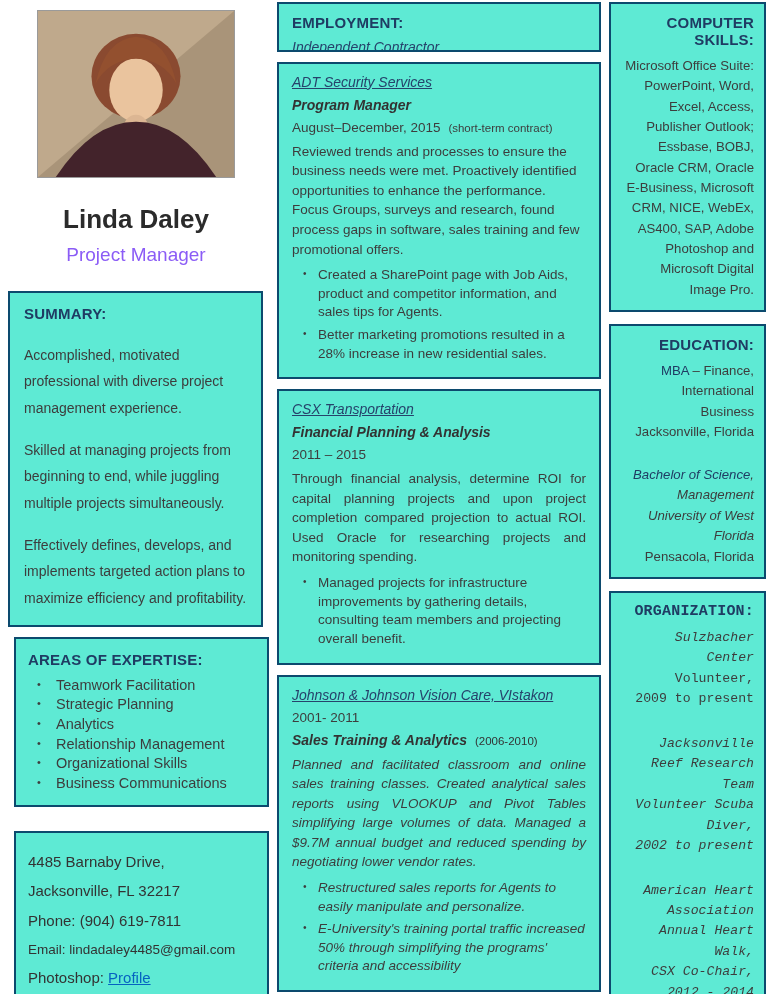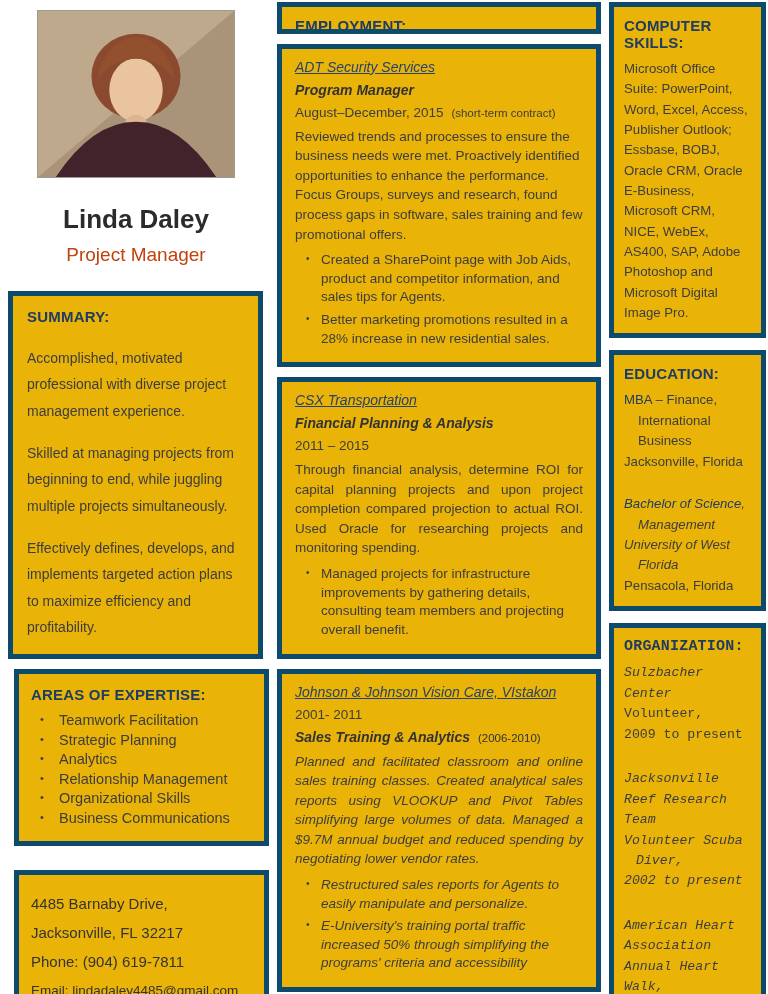--- a/index.html
+++ b/index.html
@@ -1,29 +1,29 @@
 <!DOCTYPE html>
 <html><head>
 <meta charset="utf-8">
 <style>
   * { margin:0; padding:0; box-sizing:border-box; }
   html,body { background:#ffffff; }
   .page {
     position:relative; width:768px; height:994px; overflow:hidden;
     background:#ffffff; font-family:"Liberation Sans", sans-serif; color:#3d3d3d;
   }
-  .box { border:5px solid #0c4a6e; background:#eab308; }
+  .box { border:2px solid #0c4a6e; background:#5eead4; }
   .section-heading { font-weight:bold; color:#1f3c63; font-size:15px; letter-spacing:.2px; }
 
   
   .col-left { position:absolute; left:0; top:0; width:272px; }
   .photo { width:198px; height:168px; margin:10px auto 0; border:1px solid #9a9a9a; }
   .photo svg { display:block; width:100%; height:100%; }
   .name  { margin-top:26px; text-align:center; font-size:26px; font-weight:bold; color:#2b2b2b; }
-  .title { margin-top:9px;  text-align:center; font-size:19px; color:#c2410c; }
+  .title { margin-top:9px;  text-align:center; font-size:19px; color:#8b5cf6; }
 
   .summary-box { margin:25px 9px 0 8px; padding:12px 14px 14px; }
   .summary-box p { font-size:14px; line-height:1.88; margin-top:20px; }
   .summary-box p + p { margin-top:16px; }
 
   .expertise-box { margin:10px 3px 0 14px; padding:12px 12px 12px; }
   .expertise-box ul { list-style:none; margin-top:8px; }
   .expertise-box li { font-size:14.5px; line-height:1.35; padding-left:28px; position:relative; color:#3d3d3d; }
   .expertise-box li::before { content:"\2022"; position:absolute; left:9px; top:1px; font-size:11px; }
 
@@ -47,21 +47,21 @@
   .desc { line-height:1.45; color:#3d3d3d; }
   .desc.justify { text-align:justify; }
   .desc.italic  { font-style:italic; }
   .job-box ul { list-style:none; margin-top:7px; }
   .job-box li { padding-left:26px; position:relative; line-height:1.38; margin-bottom:4px; color:#3d3d3d; }
   .job-box li::before { content:"\2022"; position:absolute; left:11px; top:1px; font-size:10px; }
   .job-box li.italic { font-style:italic; }
 
   
   .col-right { position:absolute; left:609px; top:2px; width:157px; height:990px;
-               display:flex; flex-direction:column; }
+               display:flex; flex-direction:column;text-align:right; }
   .side-box { padding:10px 10px; margin-bottom:12px; font-size:13.2px; }
   .side-box.last { flex:1; margin-bottom:0;font-family:Liberation Mono, monospace; }
   .skills-text { margin-top:8px; line-height:1.54; color:#3d3d3d; }
   .edu-block { margin-top:8px; }
   .edu-block + .edu-block { margin-top:22px; }
   .edu-line { padding-left:14px; text-indent:-14px; line-height:1.55; color:#3d3d3d; }
   .edu-title { font-weight:normal; color:#1f3c63; }
   .edu-block.italic .edu-line { font-style:italic; }
   .edu-block.italic .edu-city { font-style:normal; }
   .org-entry { margin-top:8px; }

